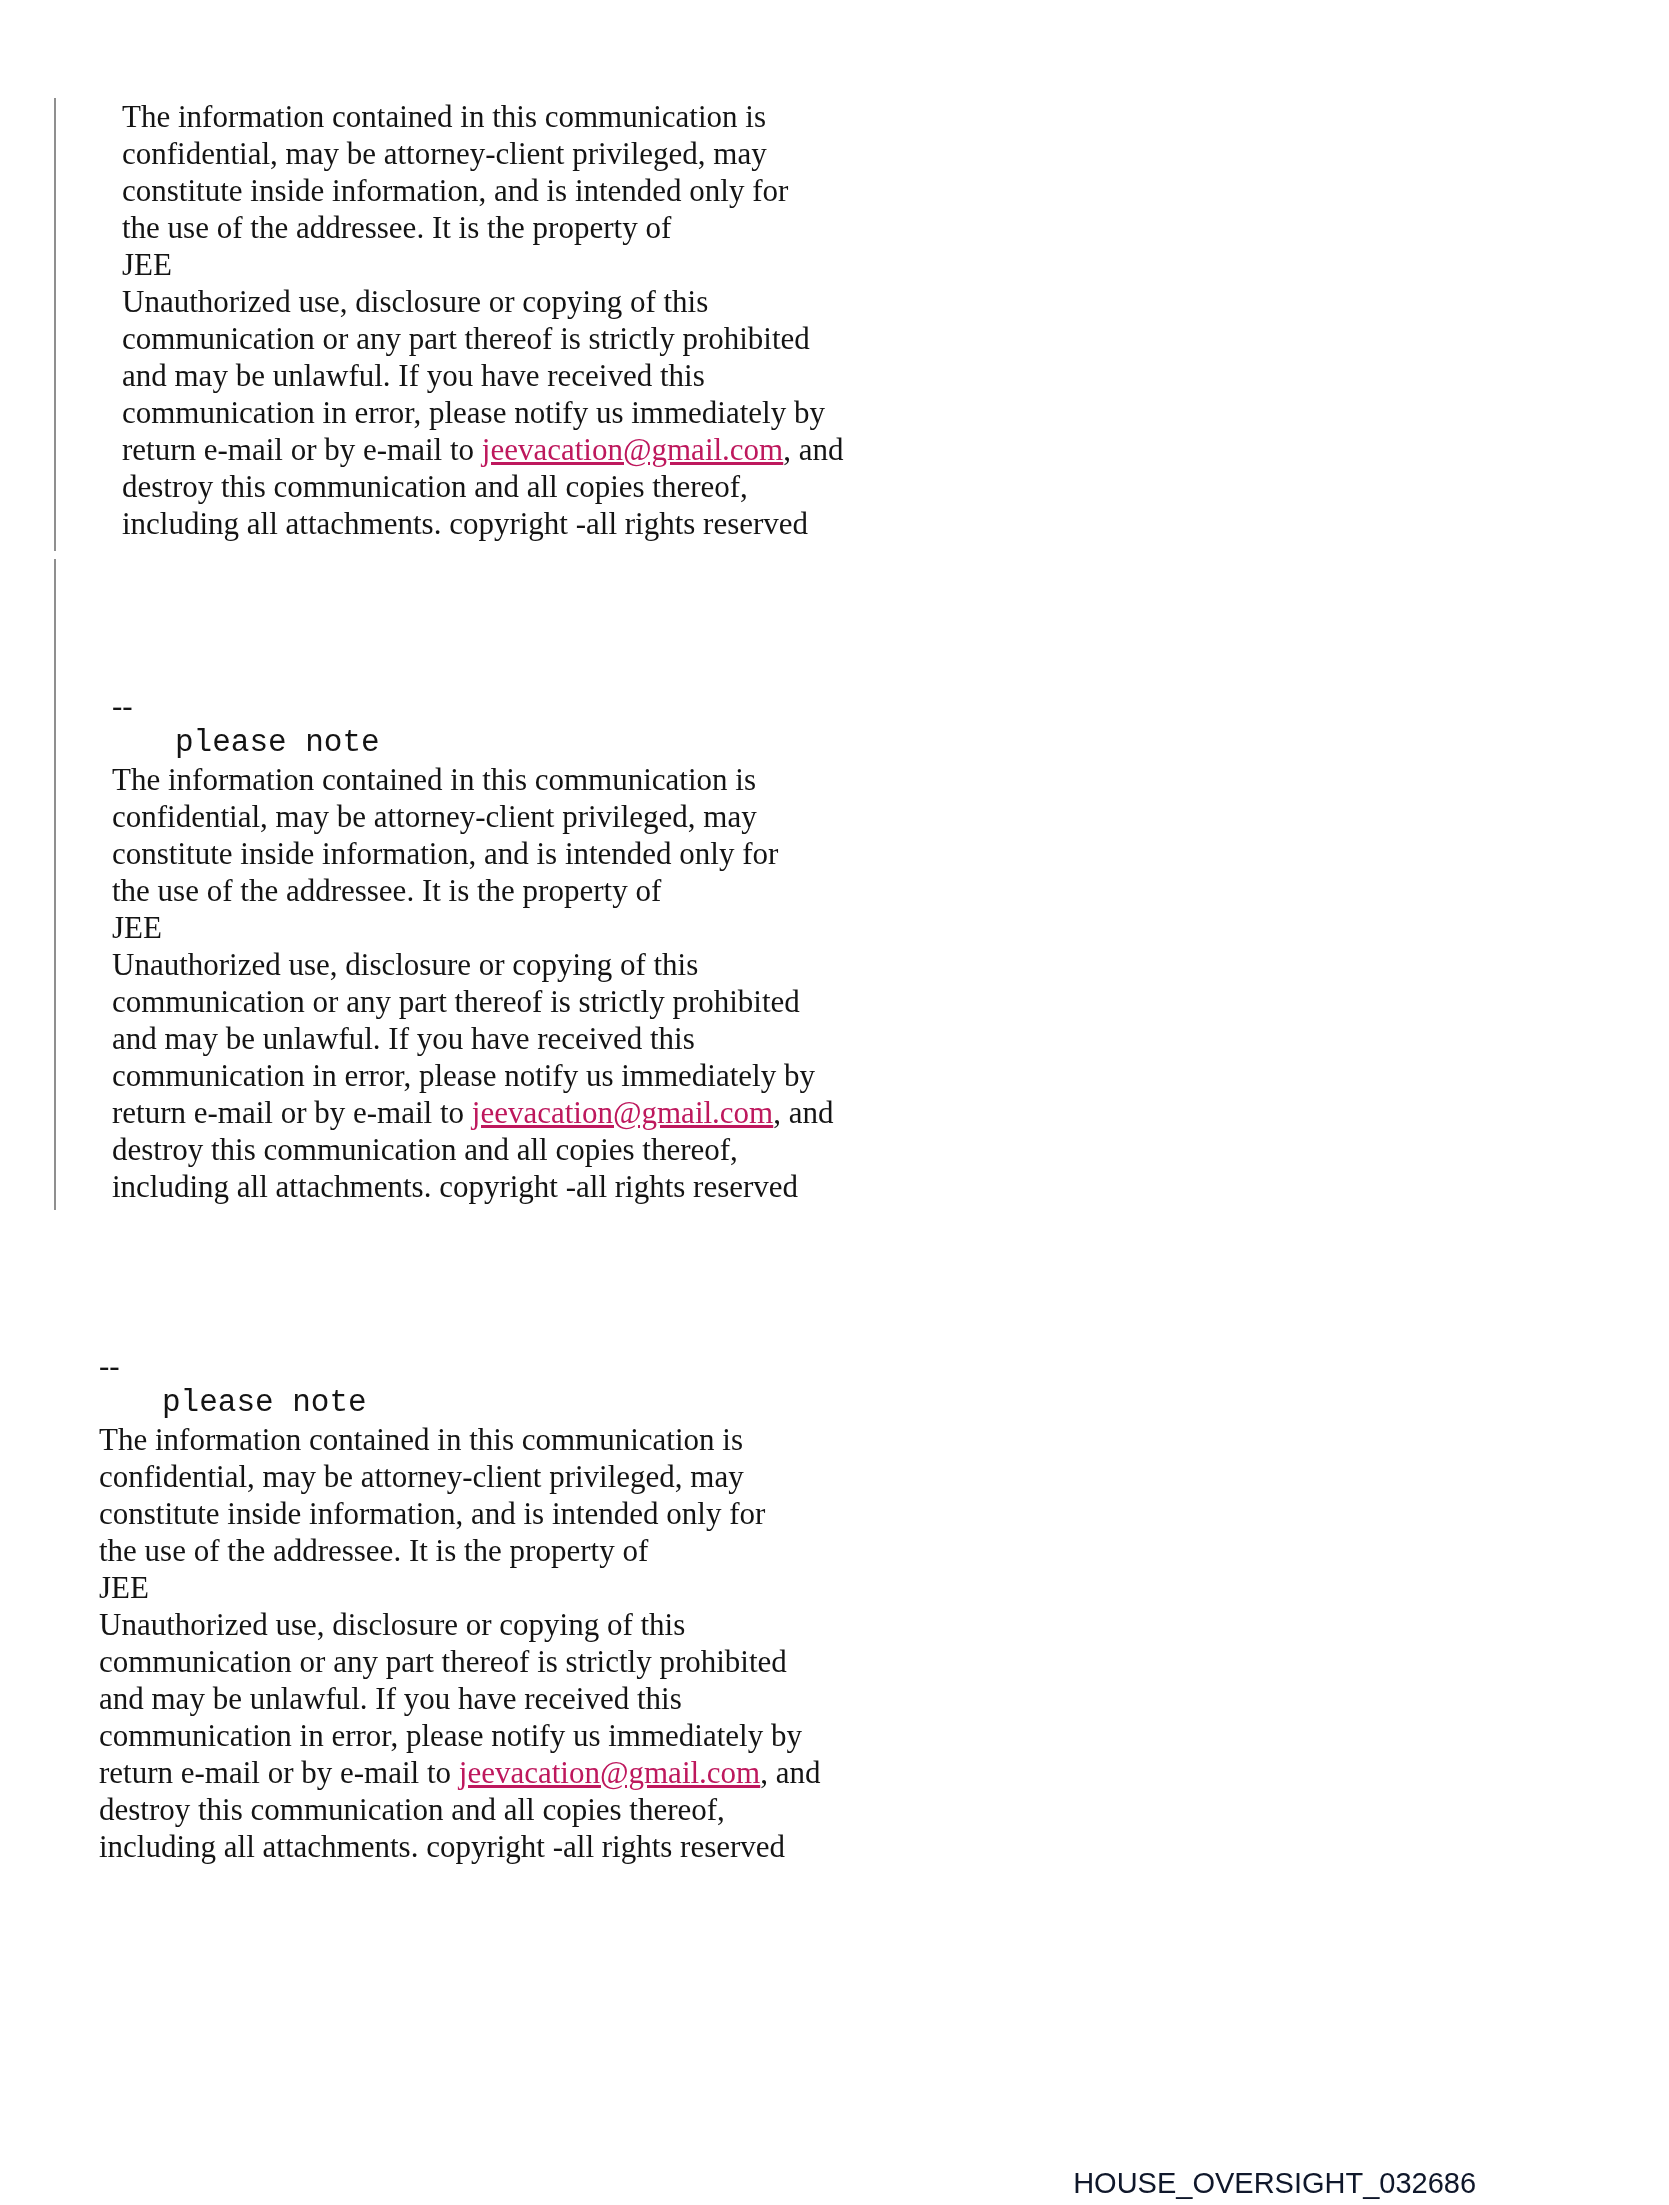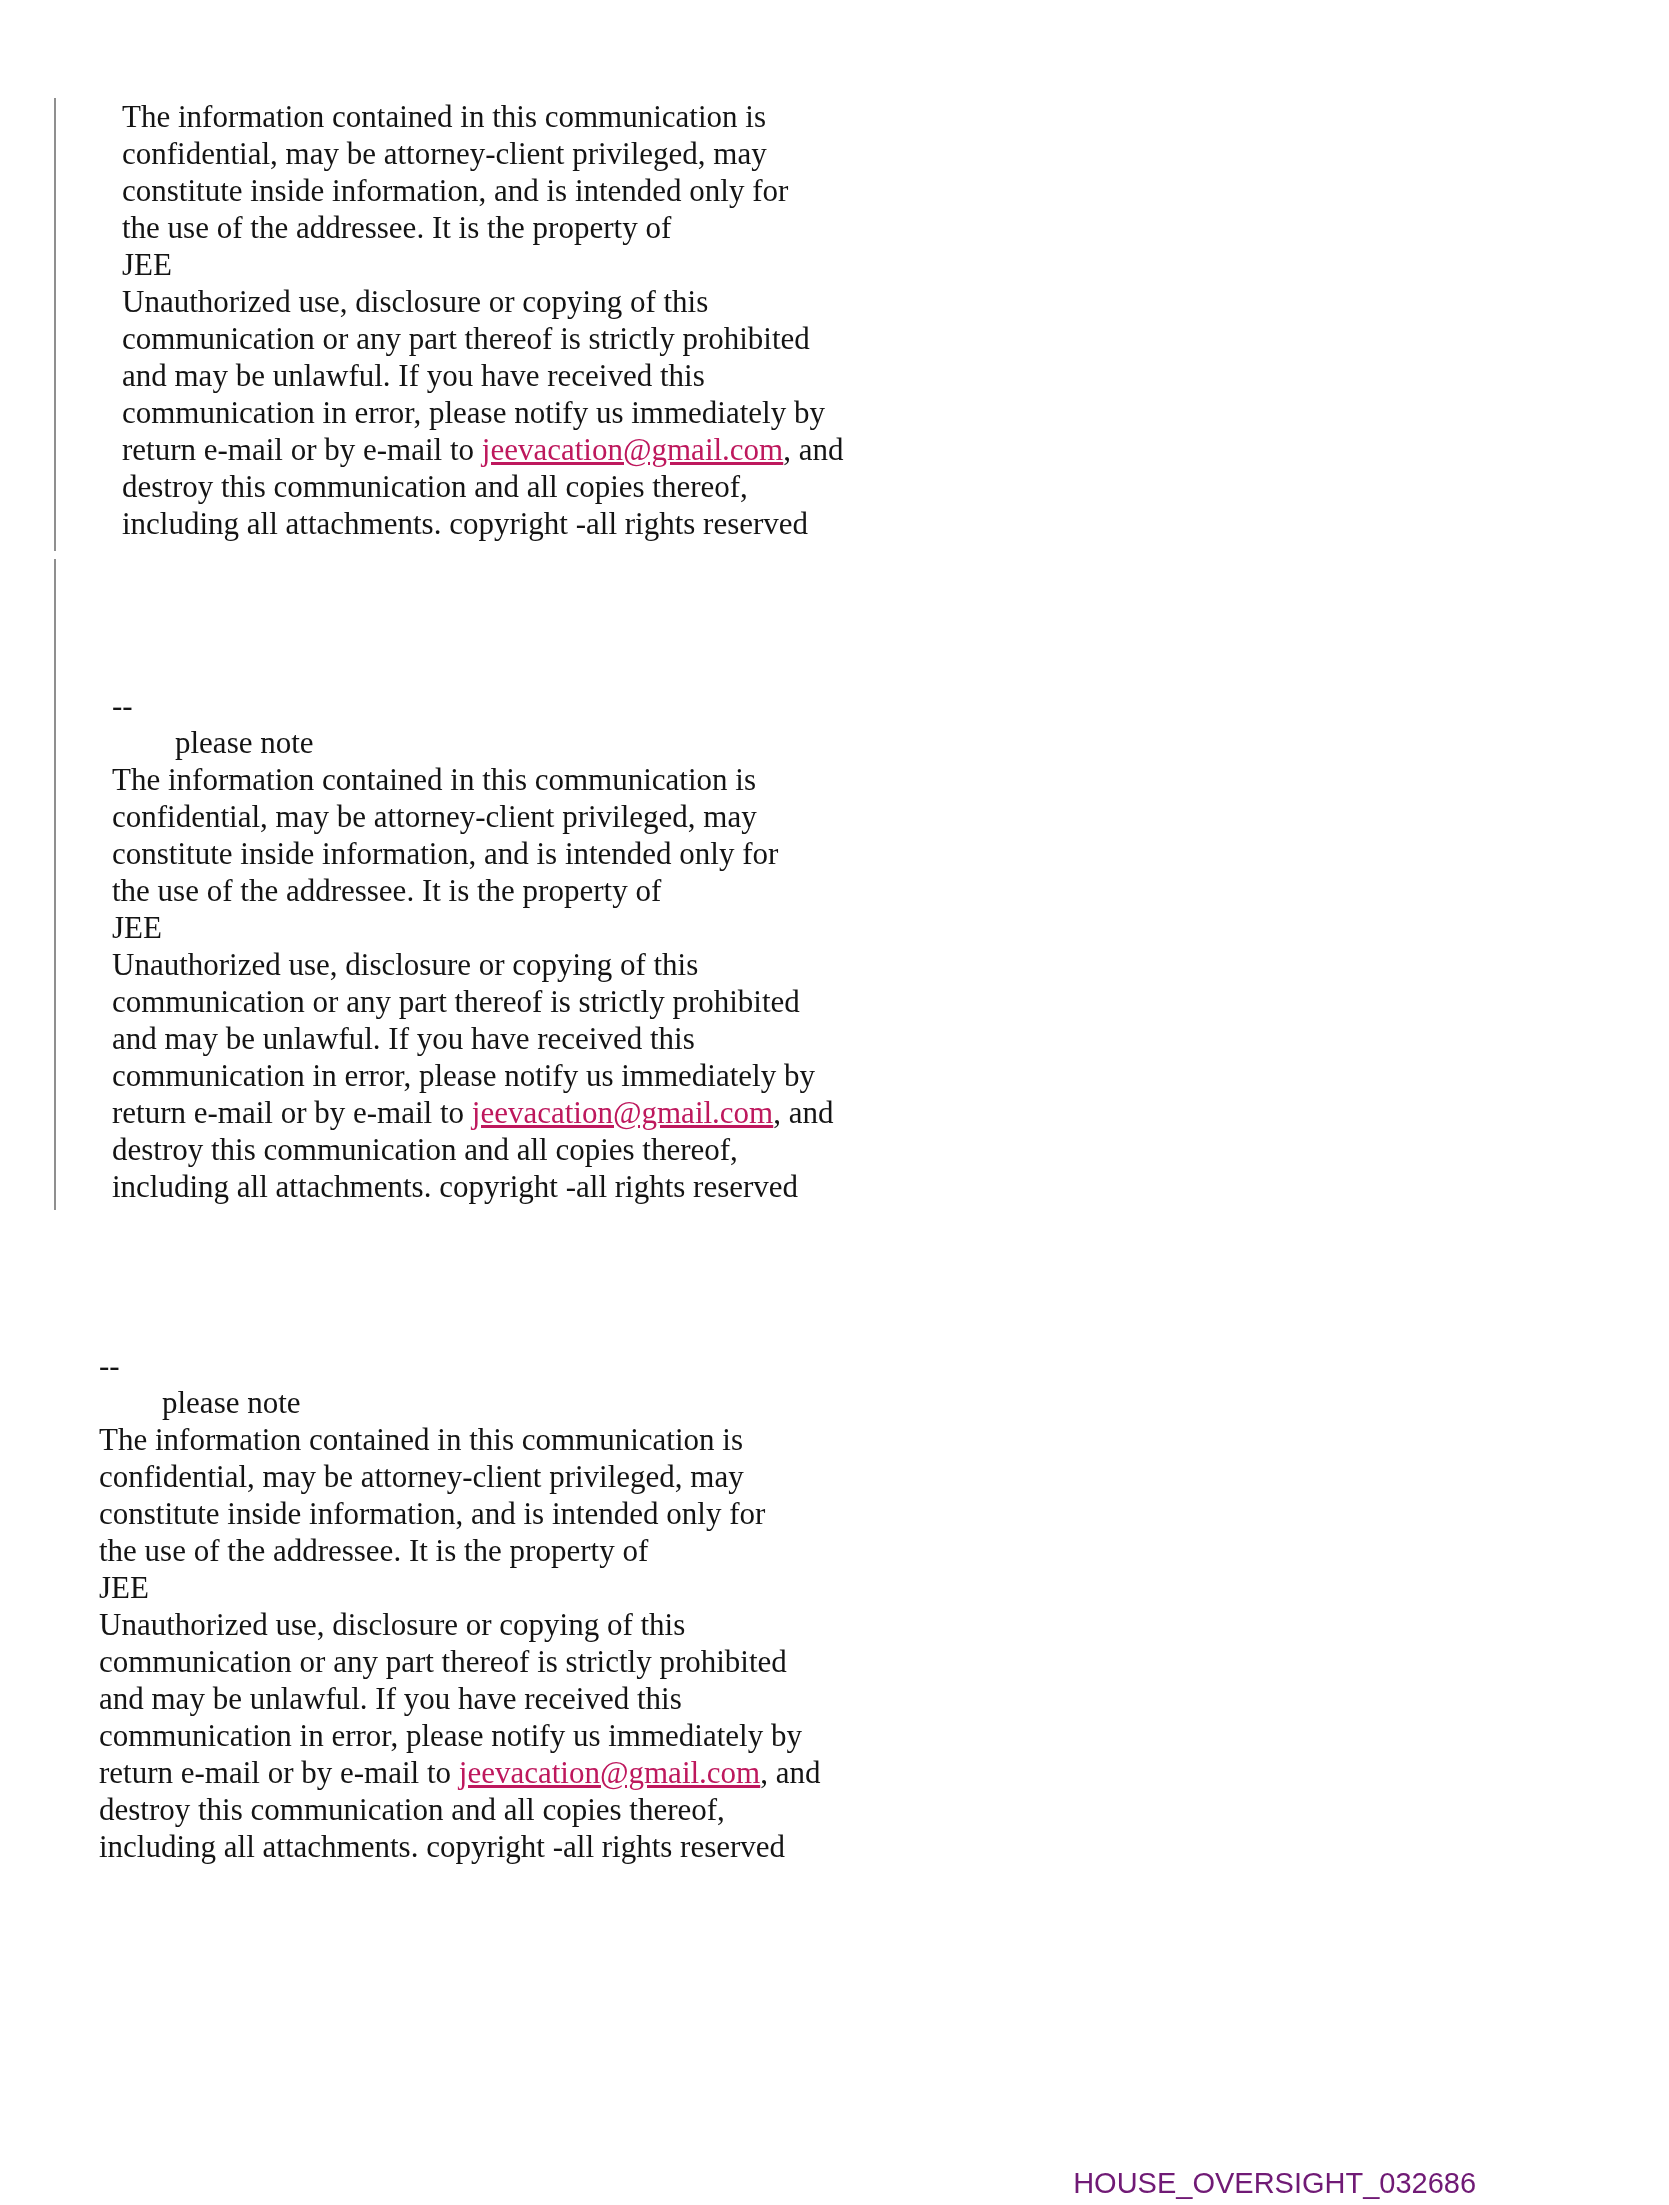--- a/index.html
+++ b/index.html
@@ -24,33 +24,34 @@
   .block {
     position: absolute;
   }
   .sep, .note, .para .line {
     font-size: 31px;
     line-height: 37px;
     white-space: pre;
   }
   .note {
     padding-left: 63px;
+    font-family: Liberation Mono, monospace;
   }
   a.email {
     color: #be185d;
     text-decoration: underline;
     cursor: pointer;
   }
   .bates {
     position: absolute;
     right: 7.9px;
     bottom: 5.2px;
     font-family: "Liberation Sans", sans-serif;
     font-size: 29px;
-    color: #701a75;
+    color: #0f172a;
   }
 </style>
 </head>
 <body>
 
 <div class="page">
 
   <div class="quote-bar" style="left:54px; top:98px; height:453px;"></div>
   <div class="quote-bar" style="left:54px; top:559px; height:651px;"></div>
 

